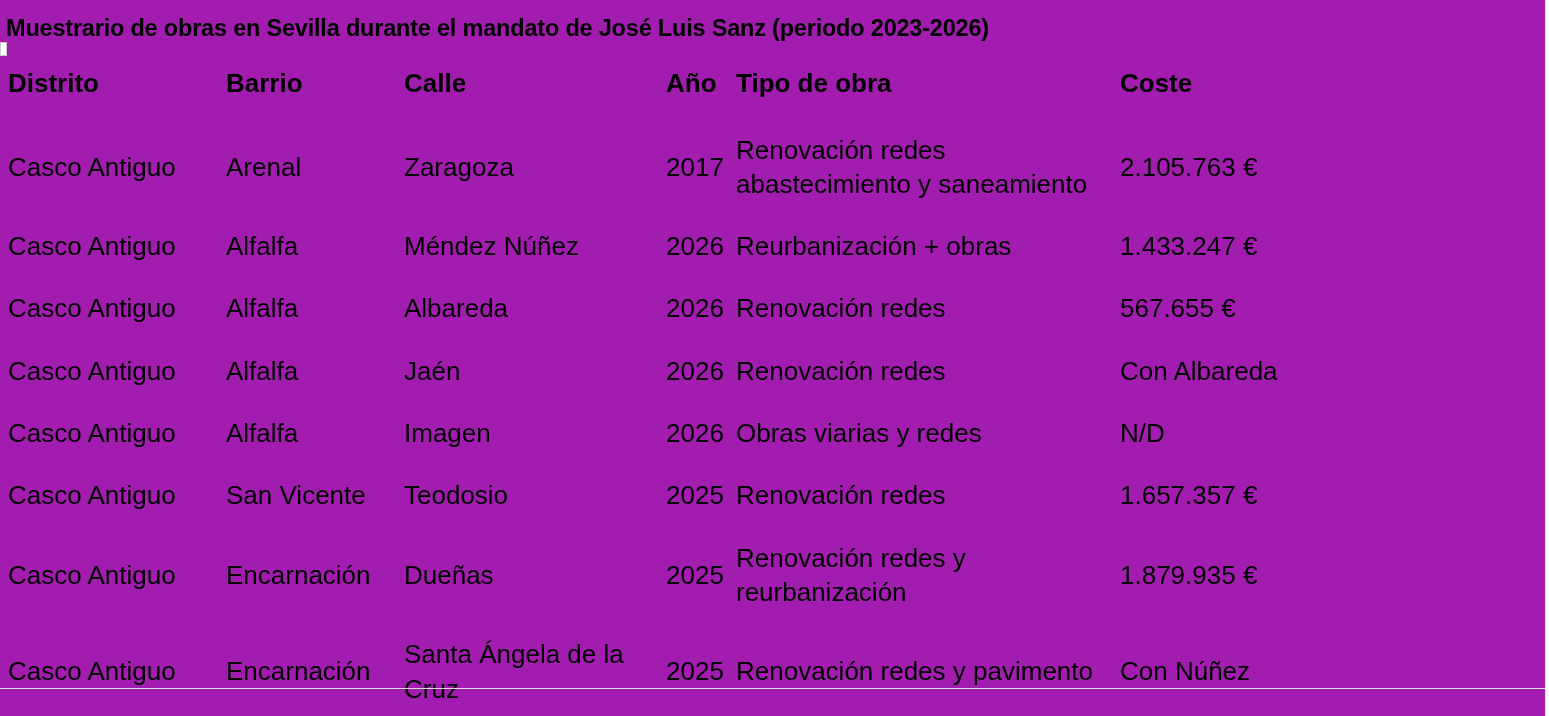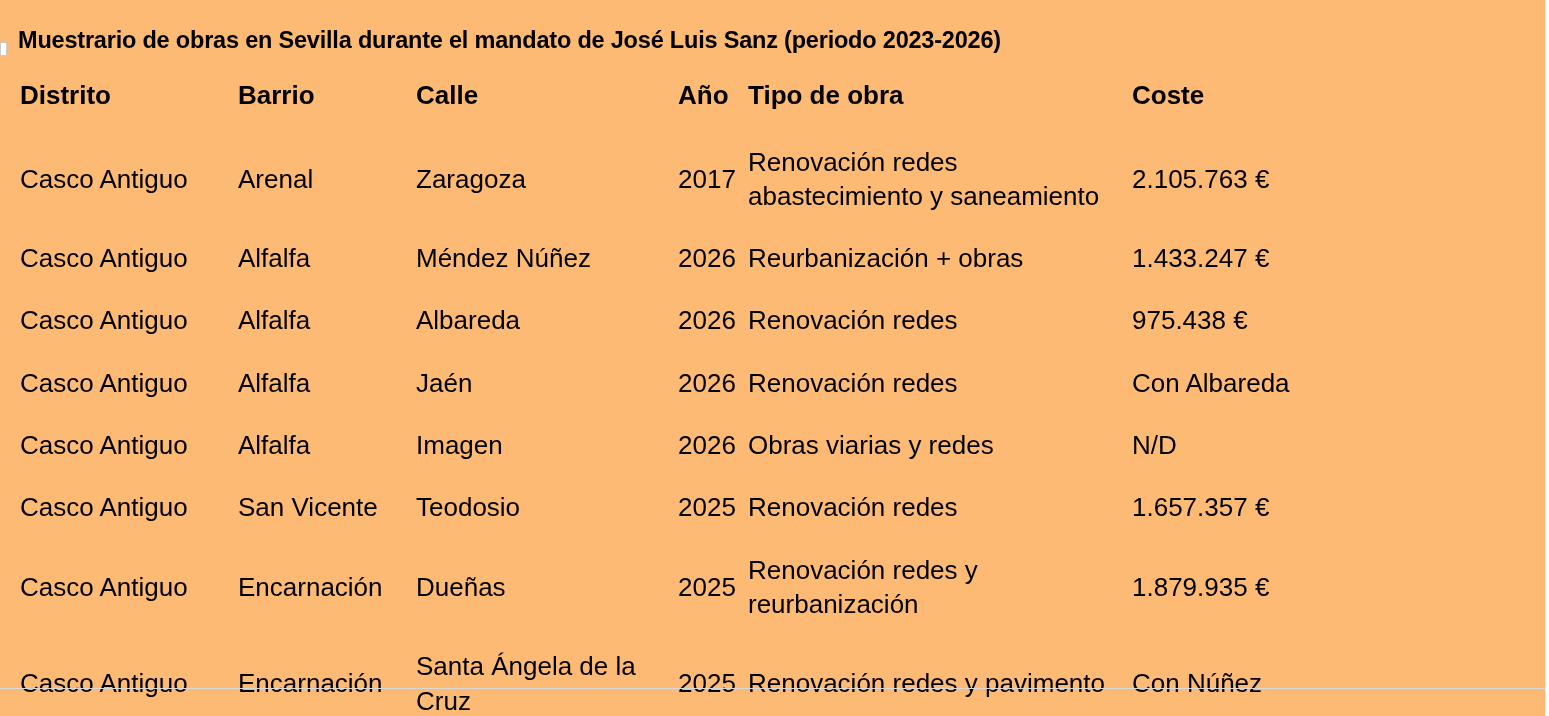--- a/index.html
+++ b/index.html
@@ -13,22 +13,22 @@
     font-family: "Liberation Sans", sans-serif;
     color: #000000;
     overflow: hidden;
     position: relative;
   }
   .page {
     position: relative;
     width: 1549px;
     height: 716px;
     box-sizing: border-box;
-    padding: 12px;
-    background: #fdba74;
+    padding: 0;
+    background: #a21caf;
   }
   .left-marker {
     position: absolute;
     left: 0px;
     top: 42px;
     width: 7px;
     height: 14px;
     border: 1px solid #c8c8c8;
     background: #ffffff;
     box-sizing: border-box;
@@ -137,21 +137,21 @@
         <td class="ano">2026</td>
         <td class="tipo">Reurbanización + obras</td>
         <td class="coste">1.433.247 €</td>
       </tr>
       <tr>
         <td>Casco Antiguo</td>
         <td>Alfalfa</td>
         <td>Albareda</td>
         <td class="ano">2026</td>
         <td class="tipo">Renovación redes</td>
-        <td class="coste">975.438 €</td>
+        <td class="coste">567.655 €</td>
       </tr>
       <tr>
         <td>Casco Antiguo</td>
         <td>Alfalfa</td>
         <td>Jaén</td>
         <td class="ano">2026</td>
         <td class="tipo">Renovación redes</td>
         <td class="coste">Con Albareda</td>
       </tr>
       <tr>

